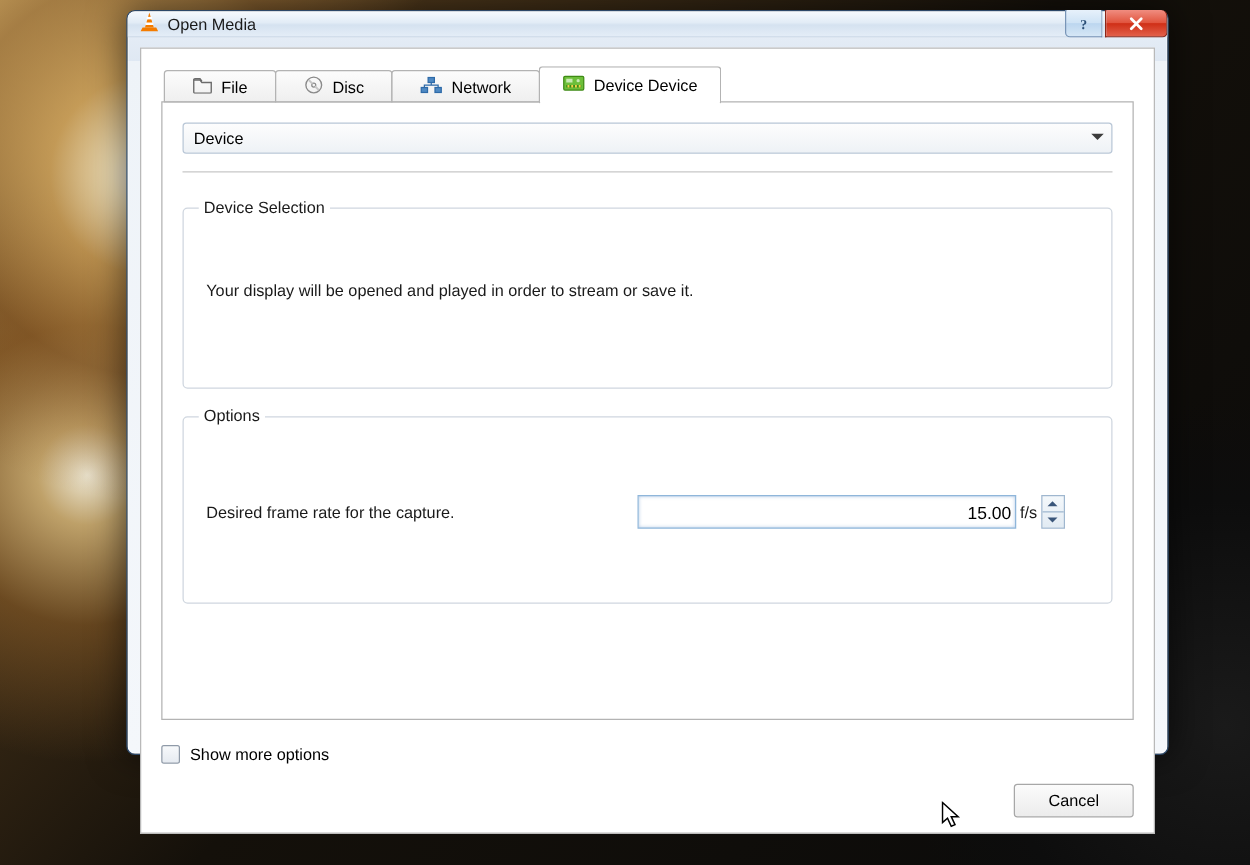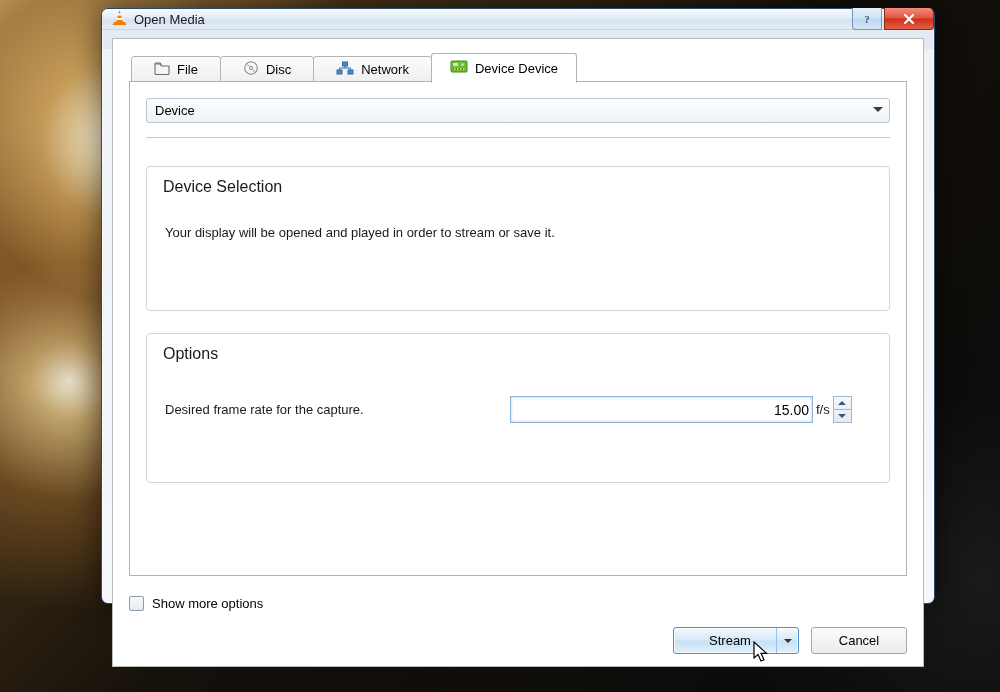--- a/index.html
+++ b/index.html
@@ -136,22 +136,21 @@
     border: 1px solid #cfd6df;
     border-radius: 4px;
     position: relative;
     margin-top: 10px;
     padding: 40px 18px 30px 18px;
     color: #1a1a1a;
   }
   .groupbox .legend {
     position: absolute; top: -9px; left: 12px;
     background: #fff; padding: 0 4px;
-    font-size: 16px;
-    margin-top: 20px;
+    font-size: 13px;
   }
   .device-box { height: 145px; }
   .options-box { height: 150px; margin-top: 22px; }
 
   .fps-row { display: flex; align-items: center; margin-top: 22px; }
   .fps-row label { width: 345px; }
   .fps-input {
     width: 303px; height: 27px;
     border: 1px solid #8fb6da;
     box-shadow: inset 0 0 3px rgba(120,160,210,0.6);
@@ -327,26 +326,20 @@
       </div>
 
     </div>
 
     <div class="footer">
       <div class="chk-row">
         <span class="checkbox"></span>
         <span>Show more options</span>
       </div>
       <div class="btn-row">
-        <div class="btn primary">
-          <span>Stream</span>
-          <span class="split">
-            <span class="tri-down" style="border-top-color:#333"></span>
-          </span>
-        </div>
         <div class="btn">
           <span>Cancel</span>
         </div>
       </div>
     </div>
 
   </div>
 </div>
 
 <svg class="cursor" width="20" height="24" viewBox="0 0 20 24">

